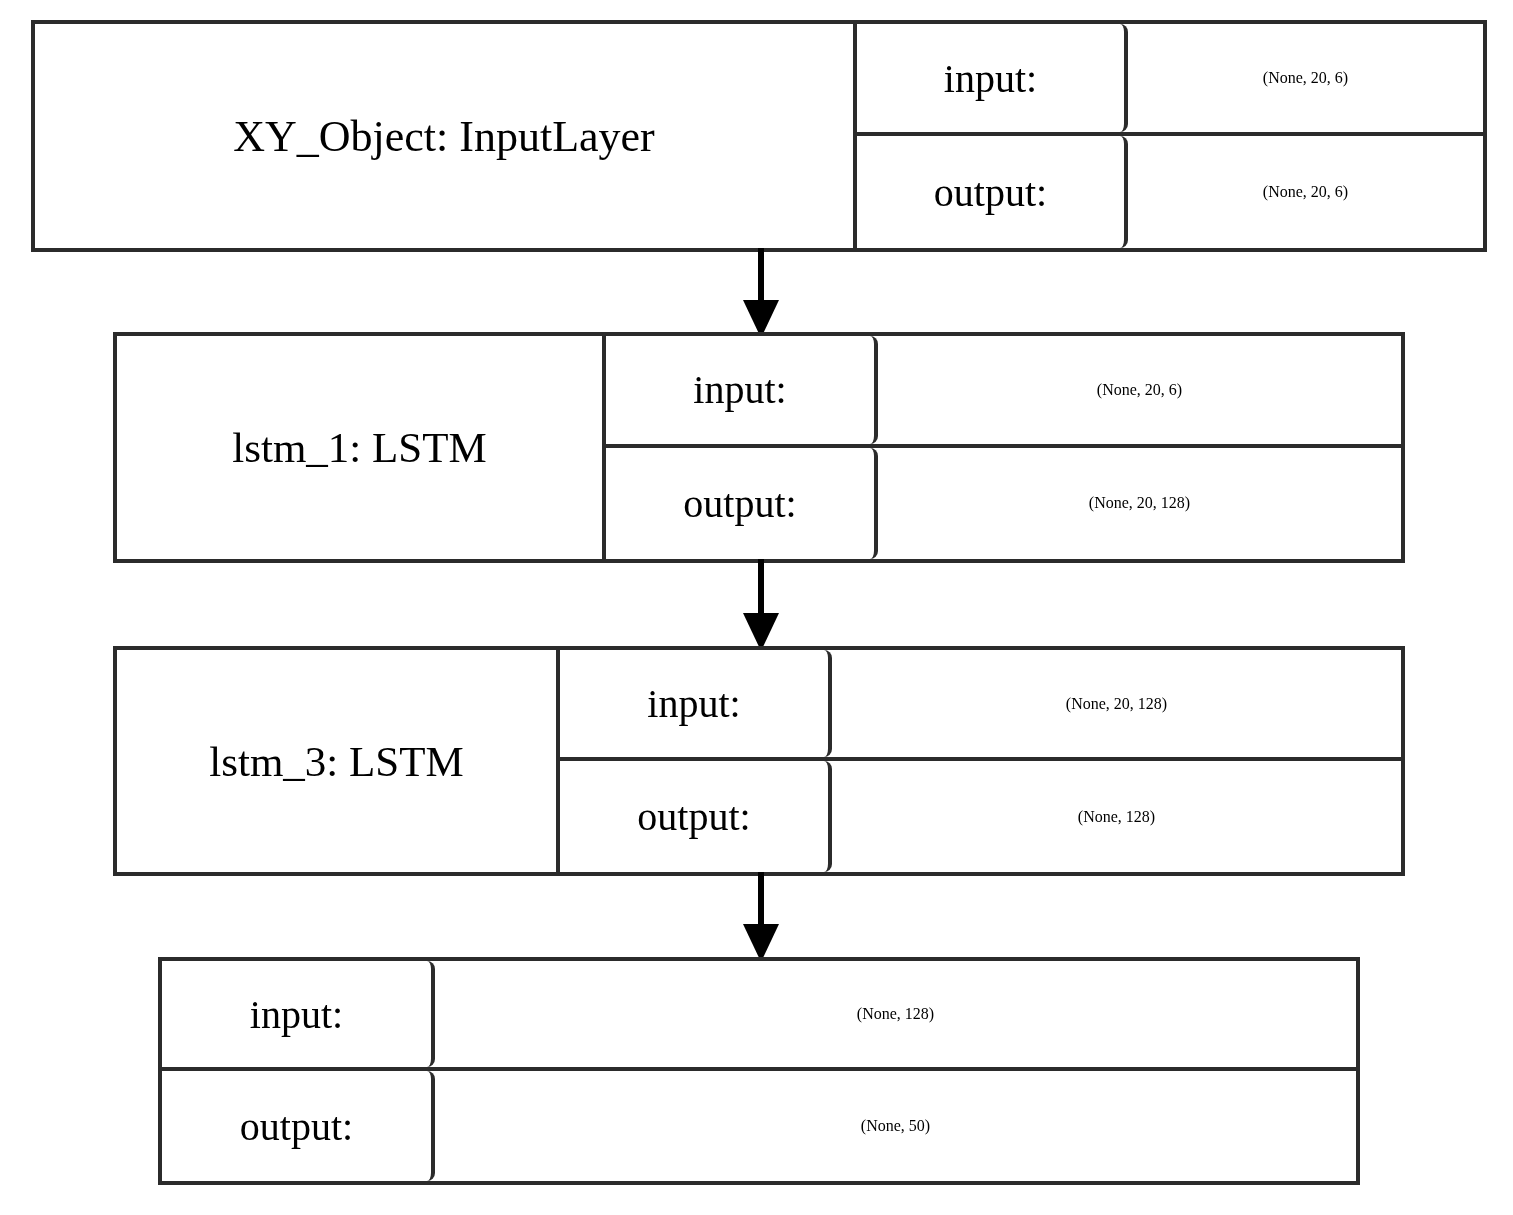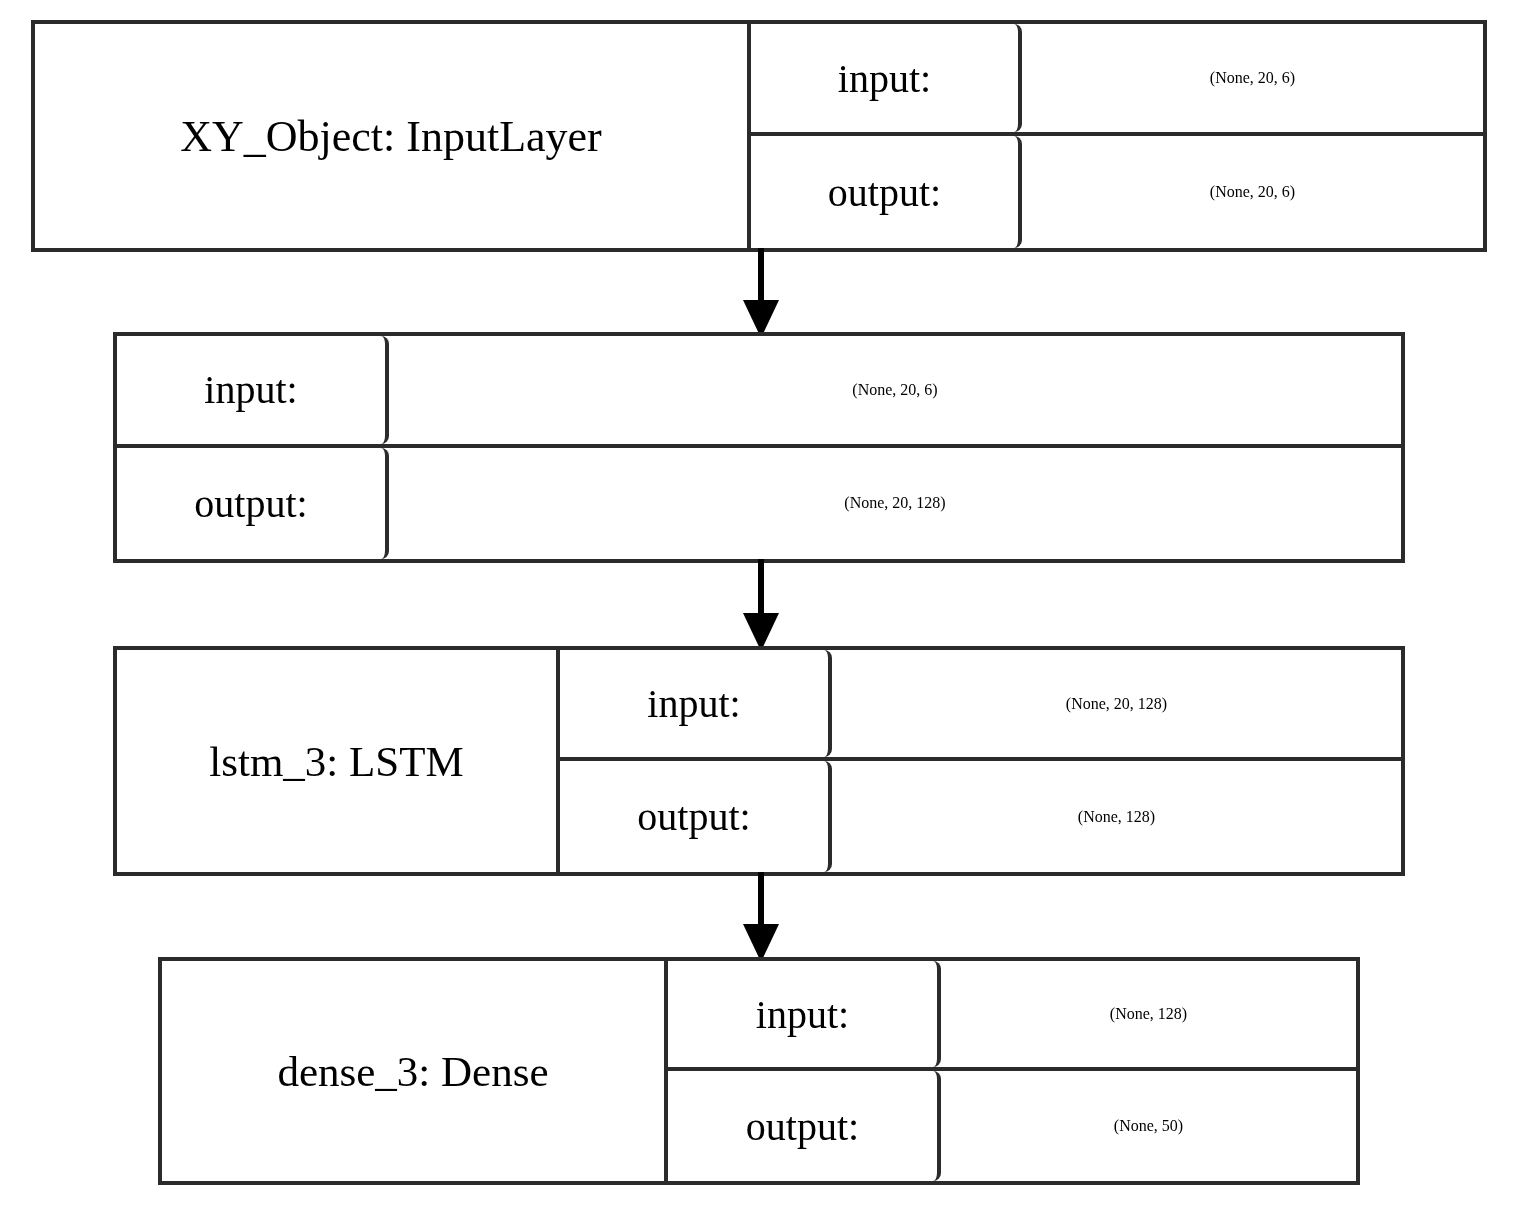--- a/index.html
+++ b/index.html
@@ -67,21 +67,21 @@
     display: flex;
     align-items: center;
     justify-content: center;
     text-align: center;
     flex: 1 1 auto;
     white-space: nowrap;
   }
 
   
   #node-0 { left: 31px;  top: 20px;   width: 1456px; height: 232px; }
-  #node-0 .node-name  { width: 716px; font-size: 44px; }
+  #node-0 .node-name  { width: 822px; font-size: 44px; }
   #node-0 .row-key    { width: 271px; font-size: 40px; }
 
   #node-1 { left: 113px; top: 332px;  width: 1292px; height: 231px; }
   #node-1 .node-name  { width: 489px; font-size: 43px; }
   #node-1 .row-key    { width: 272px; font-size: 40px; }
 
   #node-2 { left: 113px; top: 646px;  width: 1292px; height: 230px; }
   #node-2 .node-name  { width: 443px; font-size: 43px; }
   #node-2 .row-key    { width: 272px; font-size: 40px; }
 
@@ -142,20 +142,21 @@
       </div>
     </div>
   </div>
 
   <div class="edge" id="edge-0">
     <div class="shaft"></div>
     <div class="head"></div>
   </div>
 
   <div class="node" id="node-1">
+    <div class="node-name">lstm_1: LSTM</div>
     <div class="node-table">
       <div class="node-row top">
         <div class="row-key">input:</div>
         <div class="row-val">(None, 20, 6)</div>
       </div>
       <div class="node-row">
         <div class="row-key">output:</div>
         <div class="row-val">(None, 20, 128)</div>
       </div>
     </div>
@@ -179,21 +180,20 @@
       </div>
     </div>
   </div>
 
   <div class="edge" id="edge-2">
     <div class="shaft"></div>
     <div class="head"></div>
   </div>
 
   <div class="node" id="node-3">
-    <div class="node-name">dense_3: Dense</div>
     <div class="node-table">
       <div class="node-row top">
         <div class="row-key">input:</div>
         <div class="row-val">(None, 128)</div>
       </div>
       <div class="node-row">
         <div class="row-key">output:</div>
         <div class="row-val">(None, 50)</div>
       </div>
     </div>

